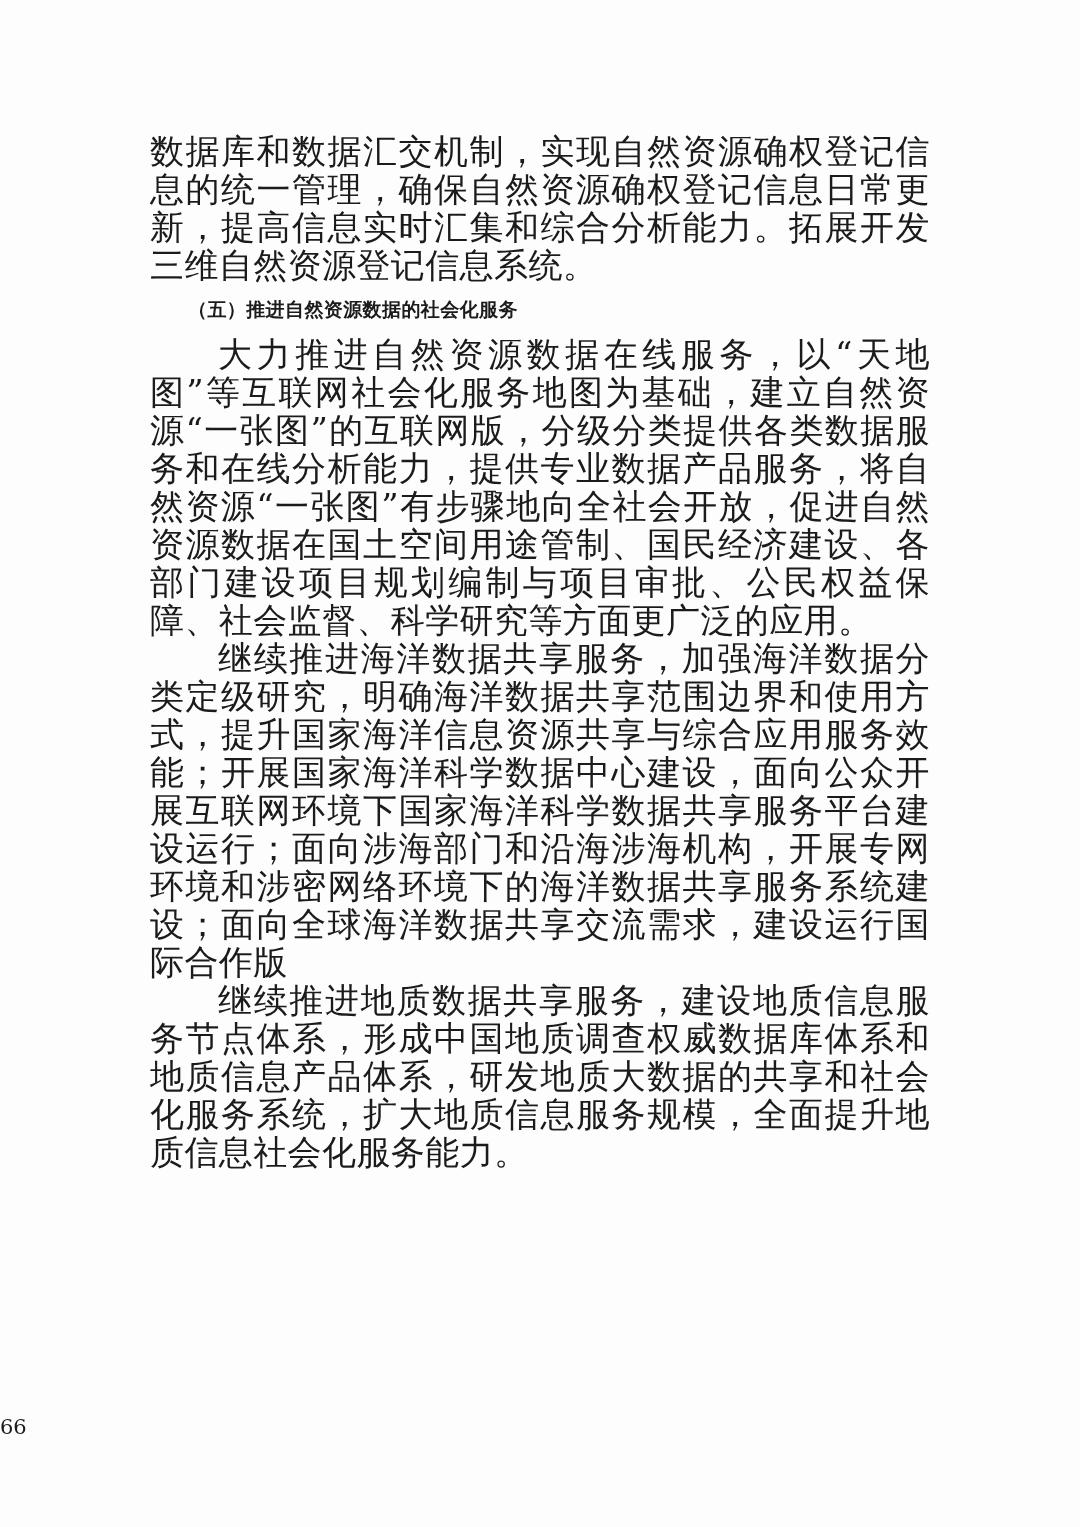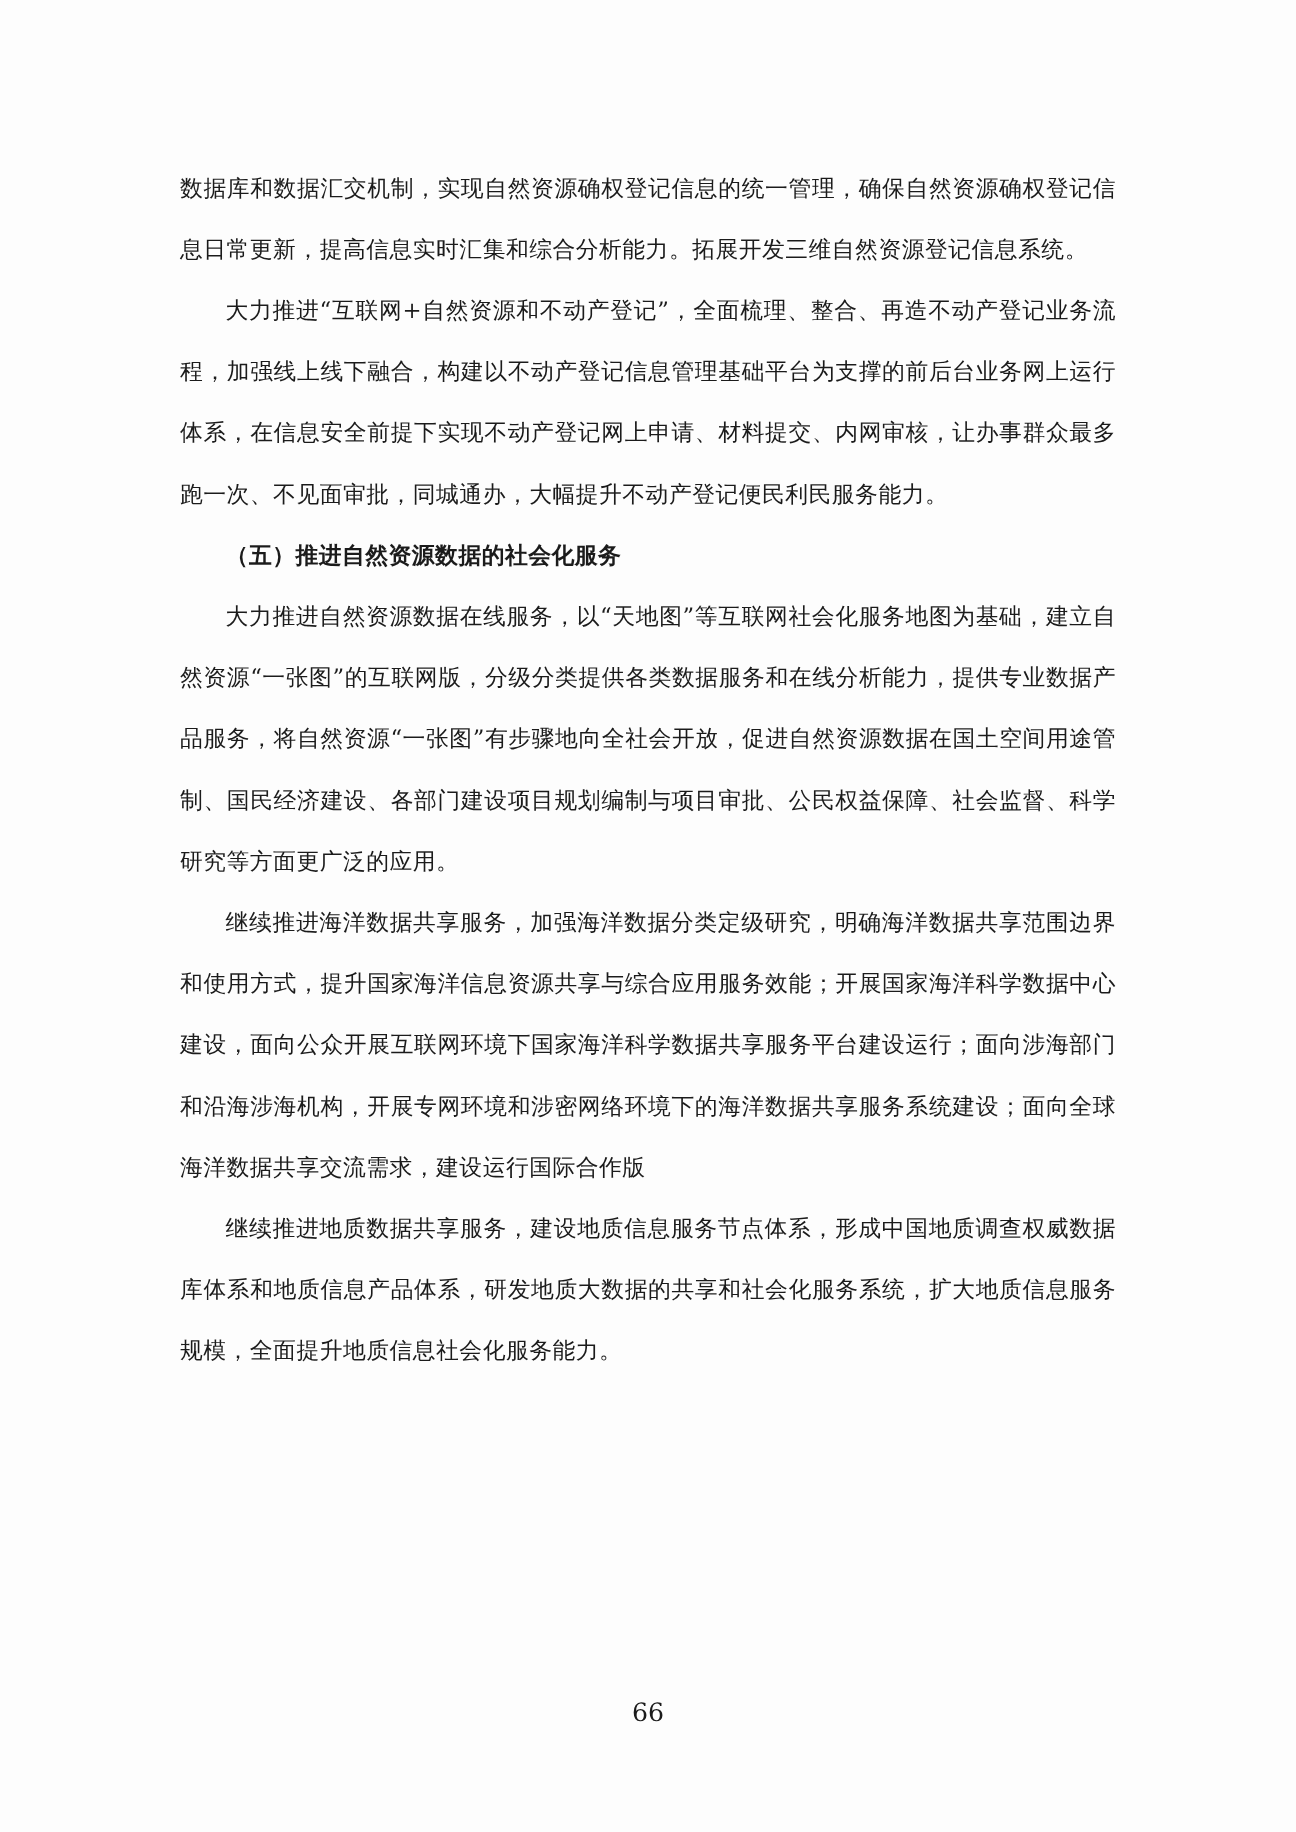--- a/index.html
+++ b/index.html
@@ -12,22 +12,22 @@
     width: 1080px;
     height: 1527px;
     background: #fdfdfd;
     box-sizing: border-box;
     padding: 132px 150px 0 150px;
     font-family: "DejaVu Serif", "Liberation Serif", serif;
     color: #1b1b1b;
     overflow: hidden;
   }
   .body-text {
-    font-size: 19px;
-    line-height: 51px;
+    font-size: 34px;
+    line-height: 38px;
     text-align: justify;
     text-justify: inter-ideograph;
     letter-spacing: 0.4px;
     margin: 0;
   }
   .para {
     text-indent: 2em;
     margin: 0;
   }
   .para.no-indent {
@@ -39,38 +39,36 @@
     font-weight: bold;
     font-size: 19px;
     line-height: 51px;
     letter-spacing: 0.4px;
   }
   .page-number {
     position: absolute;
     left: 0;
     right: 0;
     bottom: 88px;
-    text-align: center;
     font-size: 21px;
     font-family: "DejaVu Serif", "Liberation Serif", serif;
     color: #1b1b1b;
   }
   .content {
     position: relative;
   }
 </style>
 </head>
 <body>
 
 <div class="page">
   <div class="content">
 
     <p class="body-text para no-indent">数据库和数据汇交机制，实现自然资源确权登记信息的统一管理，确保自然资源确权登记信息日常更新，提高信息实时汇集和综合分析能力。拓展开发三维自然资源登记信息系统。</p>
 
-    <p class="body-text para">大力推进“互联网+自然资源和不动产登记”，全面梳理、整合、再造不动产登记业务流程，加强线上线下融合，构建以不动产登记信息管理基础平台为支撑的前后台业务网上运行体系，在信息安全前提下实现不动产登记网上申请、材料提交、内网审核，让办事群众最多跑一次、不见面审批，同城通办，大幅提升不动产登记便民利民服务能力。</p>
 
     <p class="heading">（五）推进自然资源数据的社会化服务</p>
 
     <p class="body-text para">大力推进自然资源数据在线服务，以“天地图”等互联网社会化服务地图为基础，建立自然资源“一张图”的互联网版，分级分类提供各类数据服务和在线分析能力，提供专业数据产品服务，将自然资源“一张图”有步骤地向全社会开放，促进自然资源数据在国土空间用途管制、国民经济建设、各部门建设项目规划编制与项目审批、公民权益保障、社会监督、科学研究等方面更广泛的应用。</p>
 
     <p class="body-text para">继续推进海洋数据共享服务，加强海洋数据分类定级研究，明确海洋数据共享范围边界和使用方式，提升国家海洋信息资源共享与综合应用服务效能；开展国家海洋科学数据中心建设，面向公众开展互联网环境下国家海洋科学数据共享服务平台建设运行；面向涉海部门和沿海涉海机构，开展专网环境和涉密网络环境下的海洋数据共享服务系统建设；面向全球海洋数据共享交流需求，建设运行国际合作版</p>
 
     <p class="body-text para">继续推进地质数据共享服务，建设地质信息服务节点体系，形成中国地质调查权威数据库体系和地质信息产品体系，研发地质大数据的共享和社会化服务系统，扩大地质信息服务规模，全面提升地质信息社会化服务能力。</p>
 
   </div>

